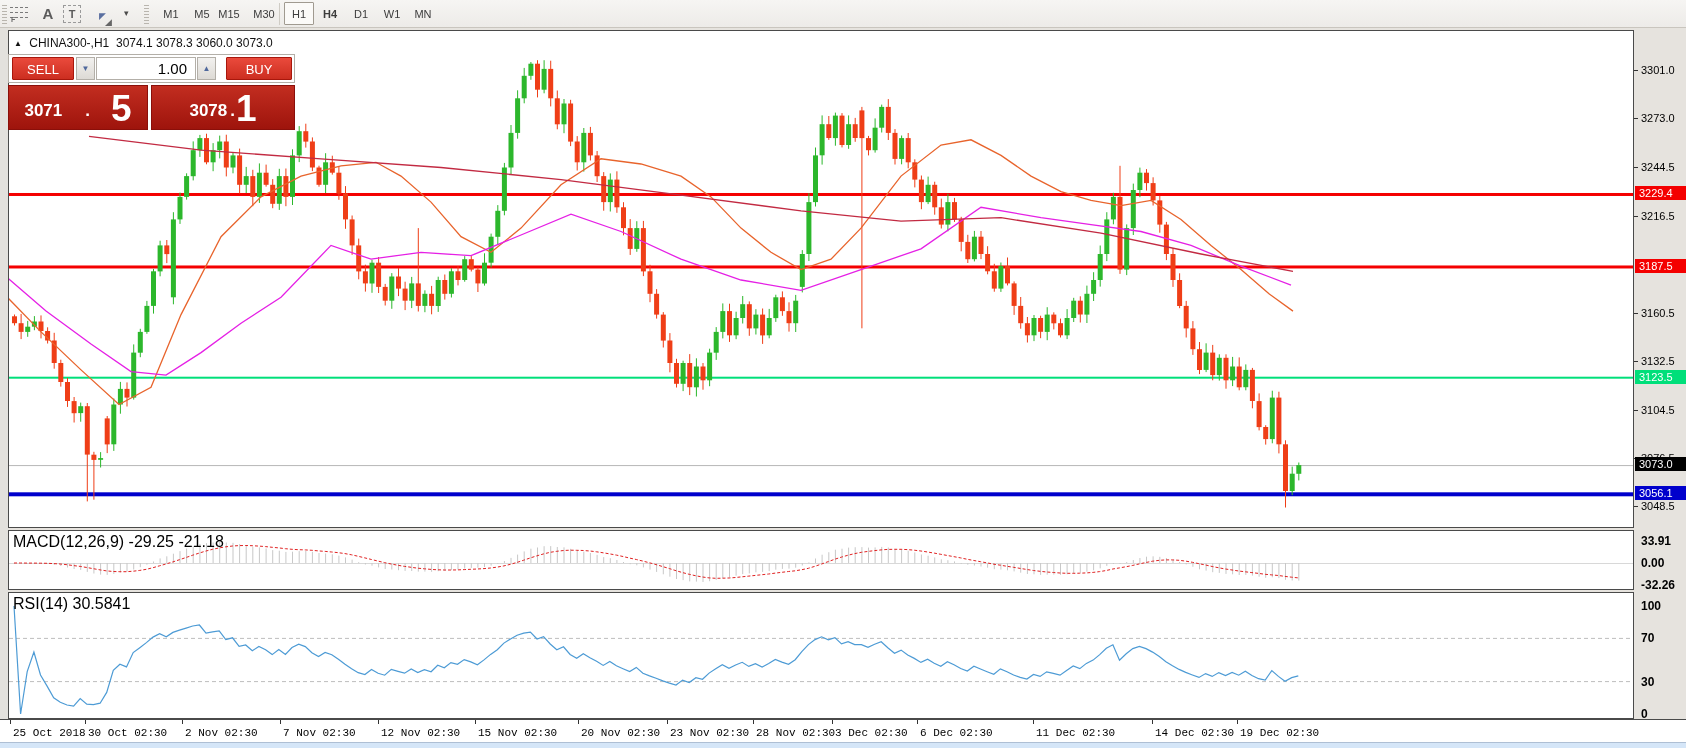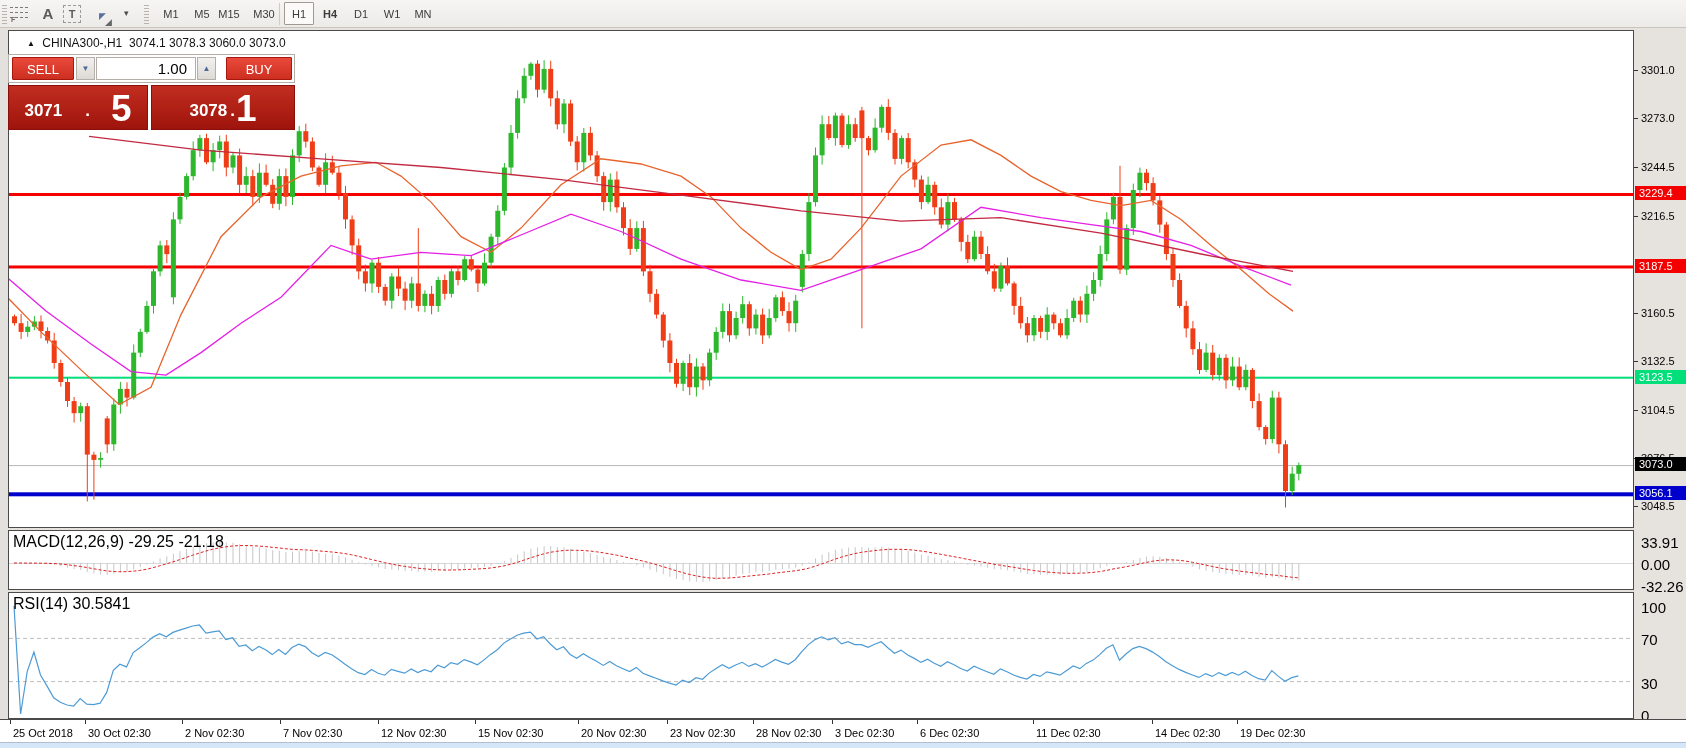--- a/index.html
+++ b/index.html
@@ -27,21 +27,21 @@
   .tf-btn.active { background:#fbfaf8; border:1px solid #a09a90; border-radius:1px; }
 
   
   .panel { position:absolute; left:8px; width:1626px; background:#fff; border:1px solid #4a4a4a; }
   #main-panel { top:30px; height:498px; }
   #macd-panel { top:530px; height:60px; }
   #rsi-panel  { top:592px; height:127px; }
   .panel svg { position:absolute; left:0; top:0; }
   #left-frame { position:absolute; left:0; top:28px; width:8px; height:714px; background:#e3e1dd; }
 
-  #symbol-header { position:absolute; left:14px; top:36px; font-size:12px; color:#111; z-index:30;margin-left:13px; }
+  #symbol-header { position:absolute; left:14px; top:36px; font-size:12px; color:#111; z-index:30; }
   #symbol-header .tri { font-size:8px; vertical-align:1px; margin-right:4px; }
 
   
   #trade-panel { position:absolute; left:8px; top:54px; width:287px; height:76px; z-index:40; }
   #trade-row { position:absolute; left:0; top:0; width:287px; height:29px;
                background:#fff; border:1px solid #b3afa8; }
   .trade-btn { position:absolute; top:2px; height:23px; background:linear-gradient(#ea4a3c,#cc2e20);
                color:#fff; text-align:center; line-height:23px; font-size:13px;
                border:1px solid #a8170c; border-radius:1px; }
   #sell-btn { left:3px; width:62px; }
@@ -58,26 +58,26 @@
   #buy-pane  { left:143px; width:144px; }
   .p-main { font-size:17px; font-weight:bold; line-height:30px; }
   .p-dot  { font-size:17px; font-weight:bold; line-height:30px; margin:0 1px 0 3px; }
   .p-big  { font-size:37px; font-weight:bold; line-height:34px; }
 
   
   .tick-label { position:absolute; left:1641px; font-size:11px; color:#000; height:12px; line-height:12px; }
   .tick-mark  { position:absolute; left:1634px; width:4px; height:1px; background:#333; }
   .badge { position:absolute; left:1635px; width:51px; height:14px; line-height:14px;
            font-size:11px; color:#fff; padding-left:4px; z-index:5; }
-  .ind-label { position:absolute; left:1641px; font-size:15px; color:#000; }
+  .ind-label { position:absolute; left:1641px; font-size:12px; color:#000;font-weight:bold; }
   .panel-label { position:absolute; font-size:16px; color:#000; z-index:6; }
 
   
   #date-axis { position:absolute; left:0; top:719px; width:1686px; height:23px; background:#fff;
-               border-top:1px solid #4a4a4a; }
+               border-top:1px solid #4a4a4a;font-family:Liberation Mono, monospace; }
   .date-tick { position:absolute; top:0; width:1px; height:4px; background:#333; }
   .date-label { position:absolute; top:7px; font-size:11px; color:#000; white-space:nowrap; }
   #bottom-strip { position:absolute; left:0; top:742px; width:1686px; height:6px;
                   background:#d5e6f8; border-top:1px solid #aebfd4; }
 
   #annotation { position:absolute; font-size:31px; font-weight:bold; letter-spacing:1px;
                 white-space:nowrap; z-index:20; }
 </style>
 </head>
 <body>

